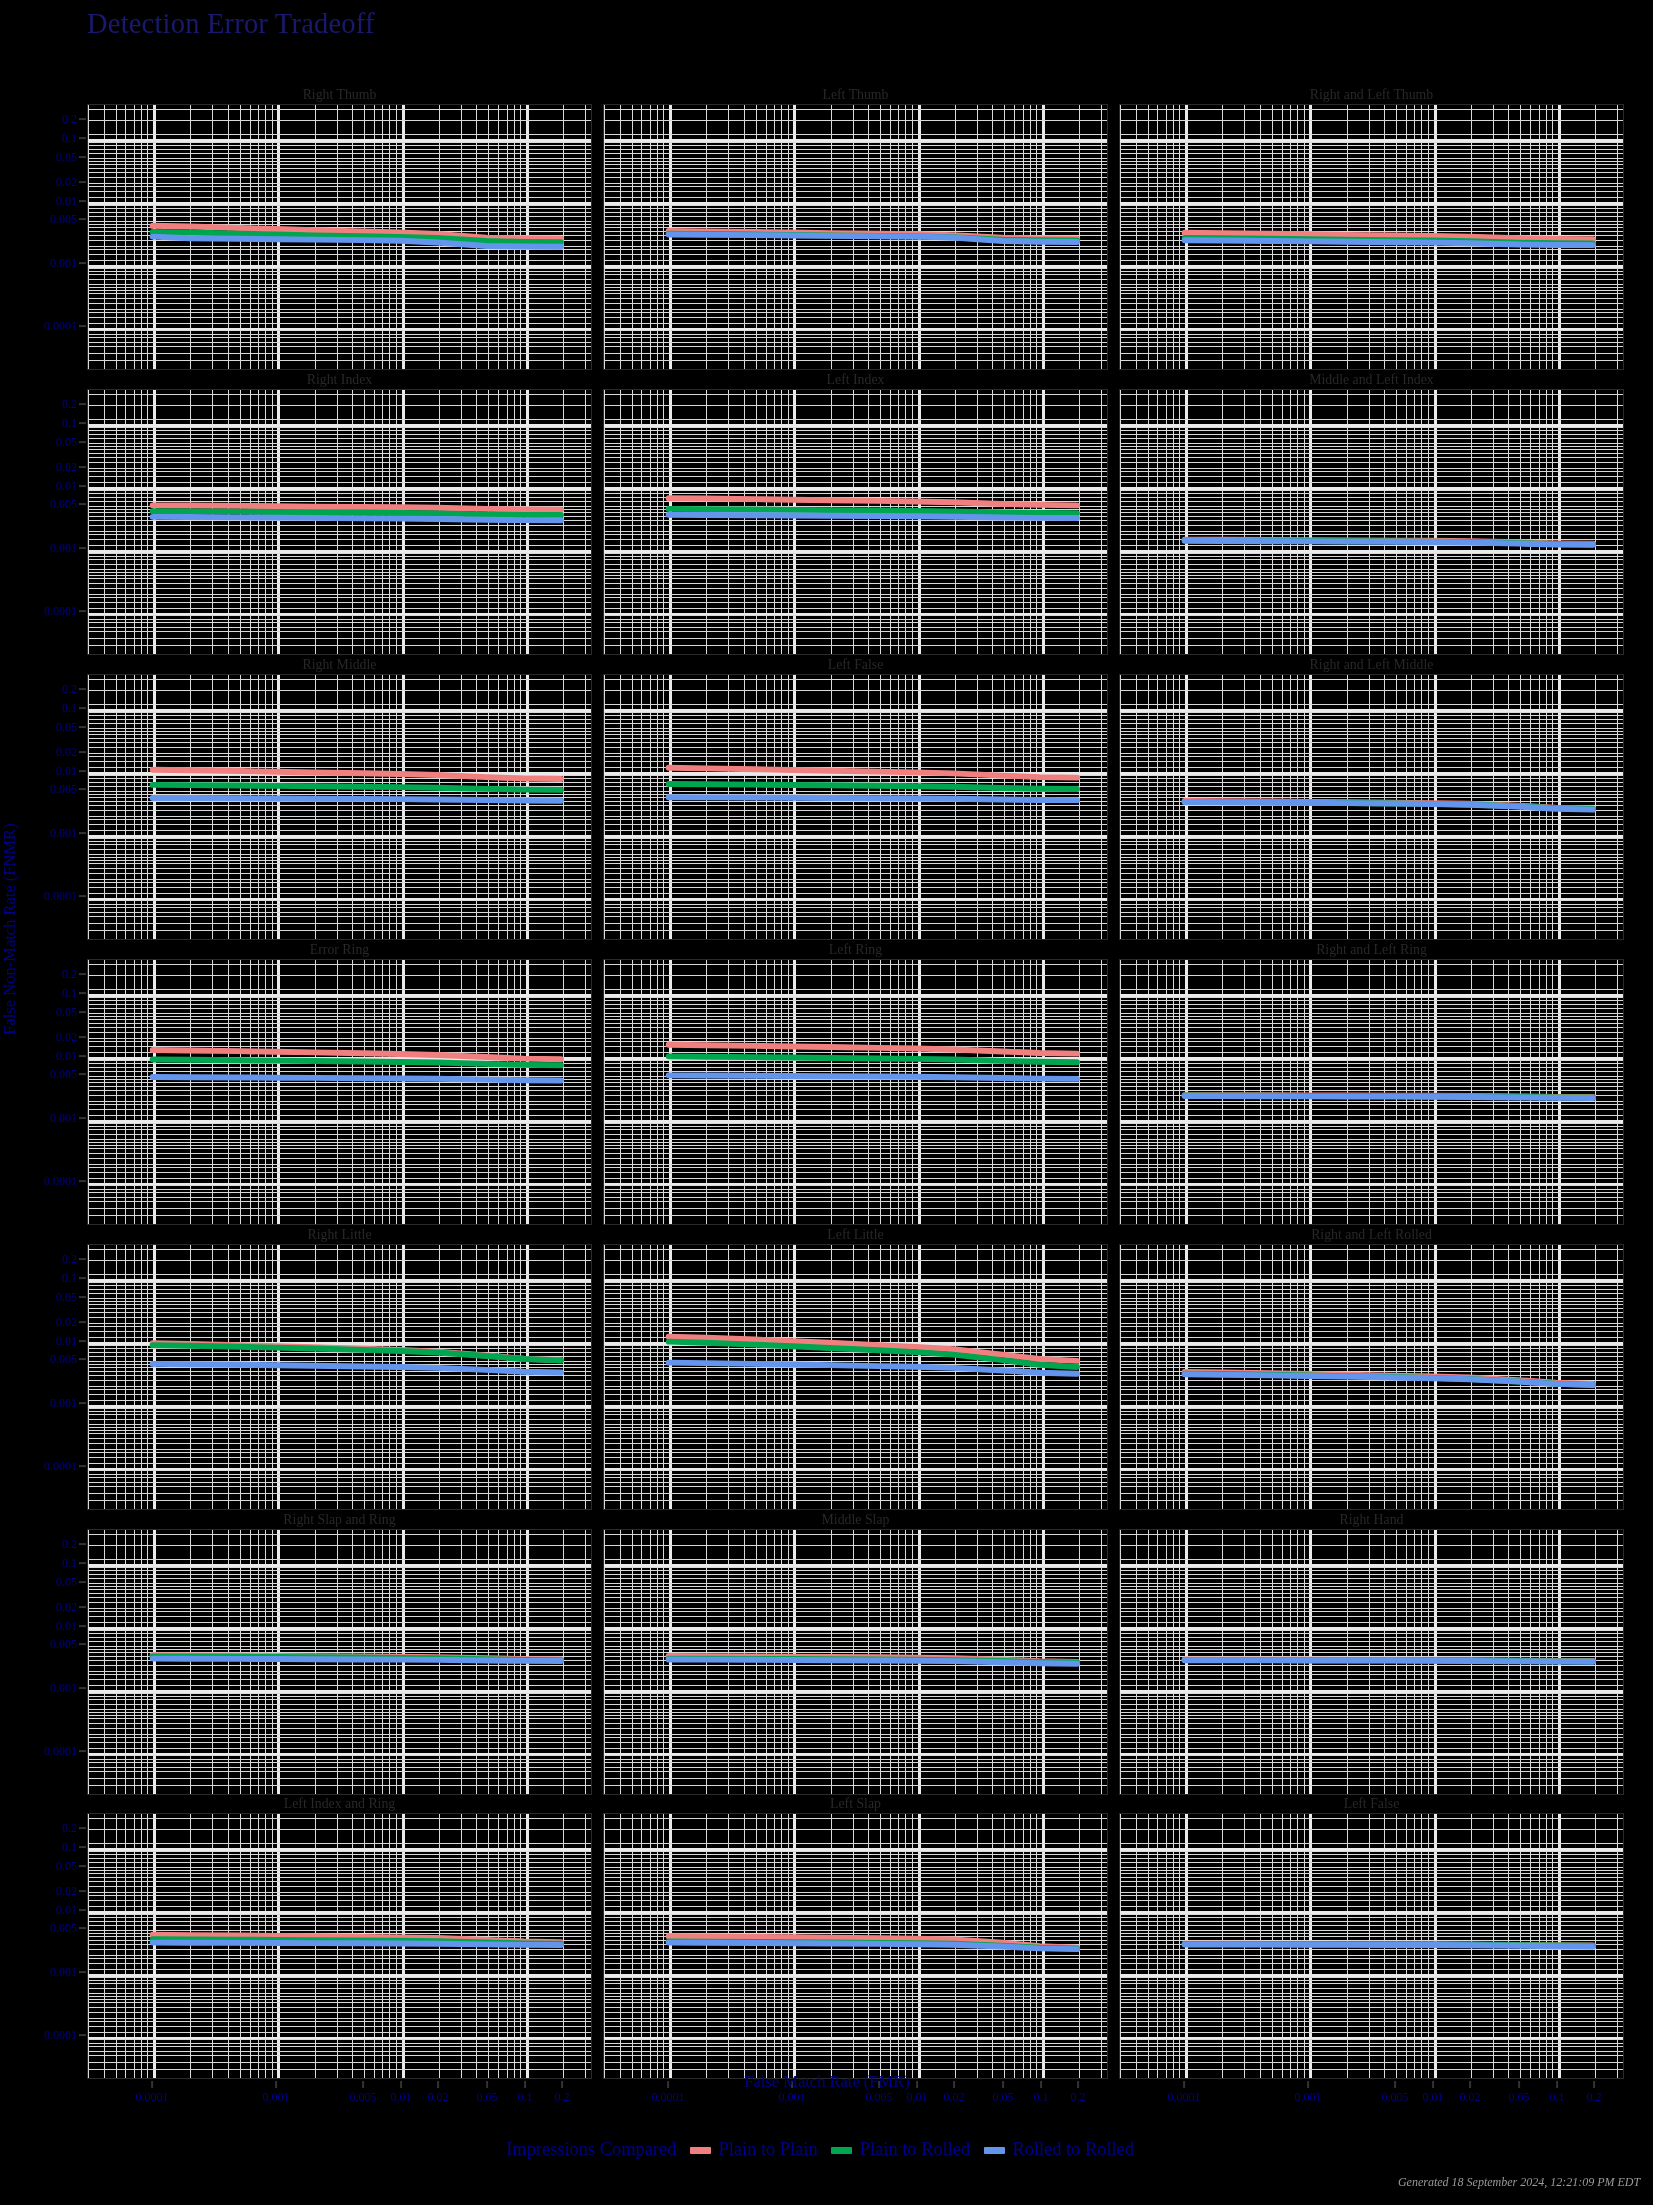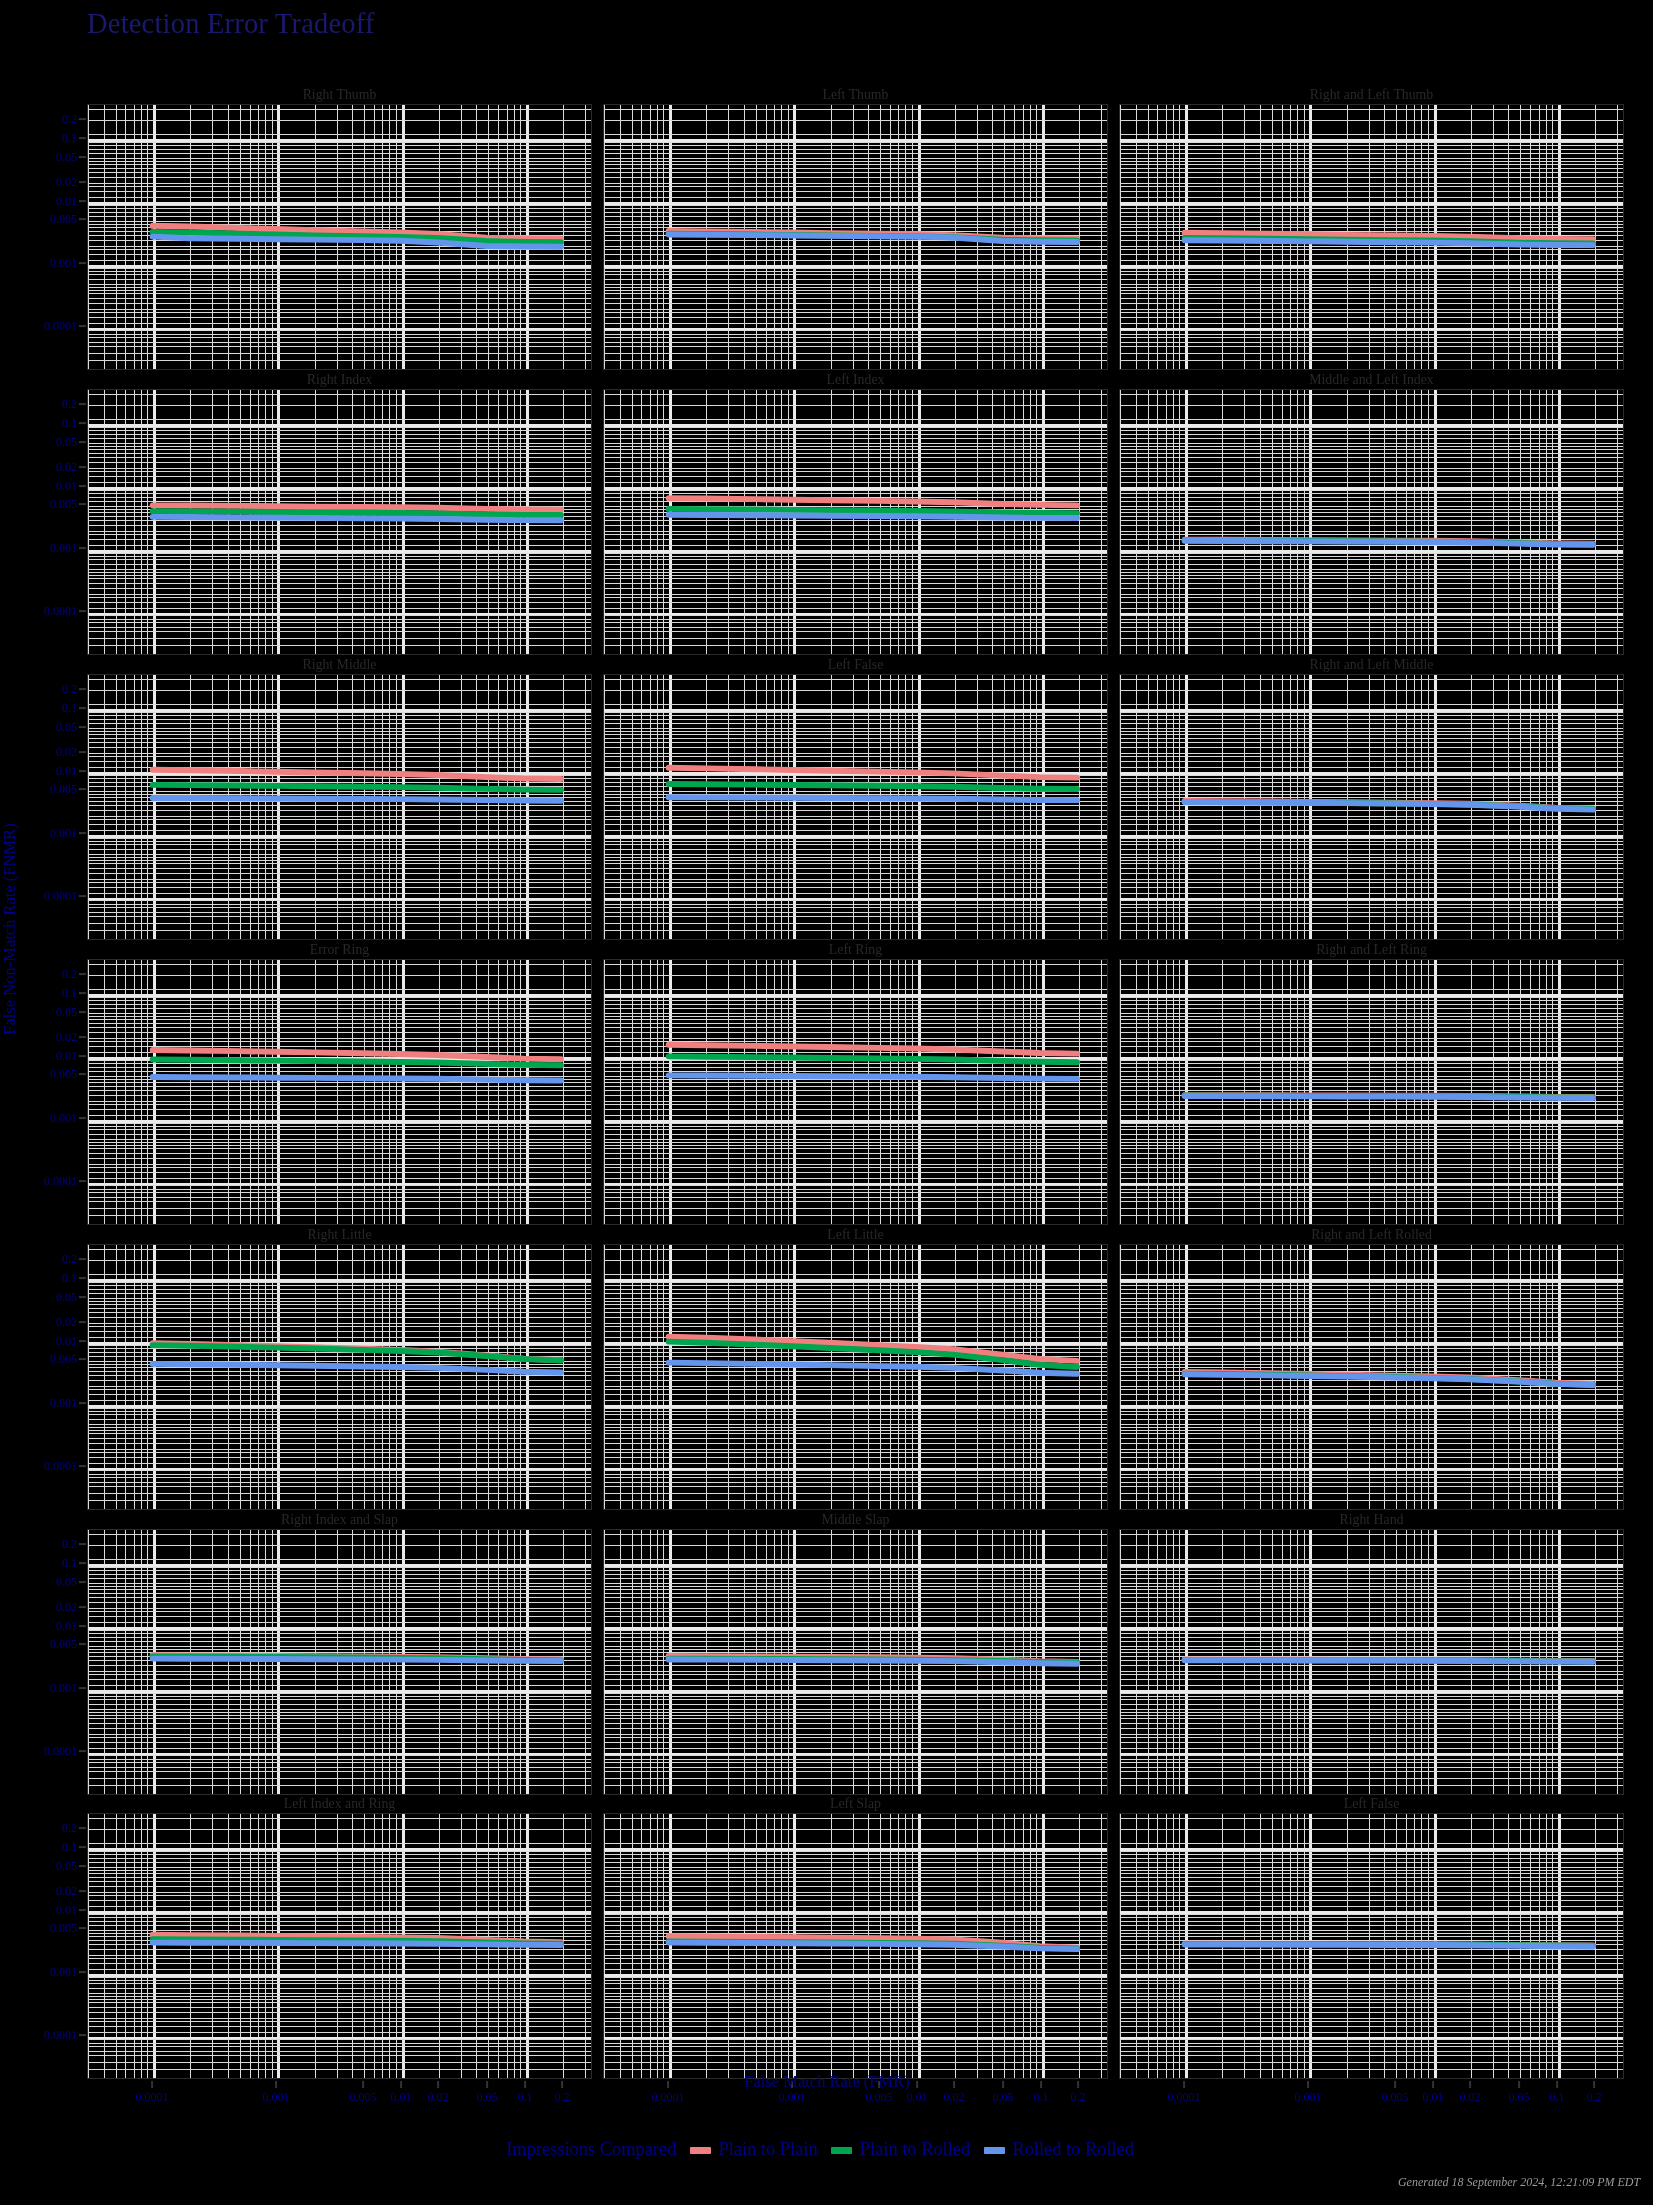--- a/index.html
+++ b/index.html
@@ -1995,21 +1995,21 @@
           <div class="gl h" style="top: 248px;"></div>
           <svg class="curve" viewBox="0 0 1100 580" preserveAspectRatio="none">
             <path d="M141.42 278.71 L222.85 279.83 L330.48 281.56 L411.90 283.14 L493.32 284.76 L600.95 287.06 L682.37 288.80 L763.79 291.26 L871.42 297.04 L952.84 302.59 L1034.26 305.15" stroke="#F08080"></path>
             <path d="M141.42 282.54 L222.85 283.54 L330.48 285.17 L411.90 286.64 L493.32 288.14 L600.95 290.13 L682.37 291.96 L763.79 294.32 L871.42 299.88 L952.84 304.86 L1034.26 307.21" stroke="#00A550"></path>
             <path d="M141.42 284.14 L222.85 284.96 L330.48 286.42 L411.90 287.71 L493.32 289.02 L600.95 291.04 L682.37 292.66 L763.79 294.81 L871.42 300.15 L952.84 305.15 L1034.26 307.51" stroke="#6495ED"></path>
           </svg>
         </div>
       </div>
     </div>
     <div class="panel" style="left: 87px; top: 1512px; width: 505px;">
-      <div class="panel-title">Right Index and Slap</div>
+      <div class="panel-title">Right Slap and Ring</div>
       <div class="plot-area" style="width: 505px; height: 266px;">
         <div class="plot-inner">
           <div class="gl v" style="left: 0px;"></div>
           <div class="gl v" style="left: 15.5px;"></div>
           <div class="gl v" style="left: 27.6px;"></div>
           <div class="gl v" style="left: 37px;"></div>
           <div class="gl v" style="left: 46px;"></div>
           <div class="gl v" style="left: 53px;"></div>
           <div class="gl v" style="left: 59px;"></div>
           <div class="gl v" style="left: 102px;"></div>

